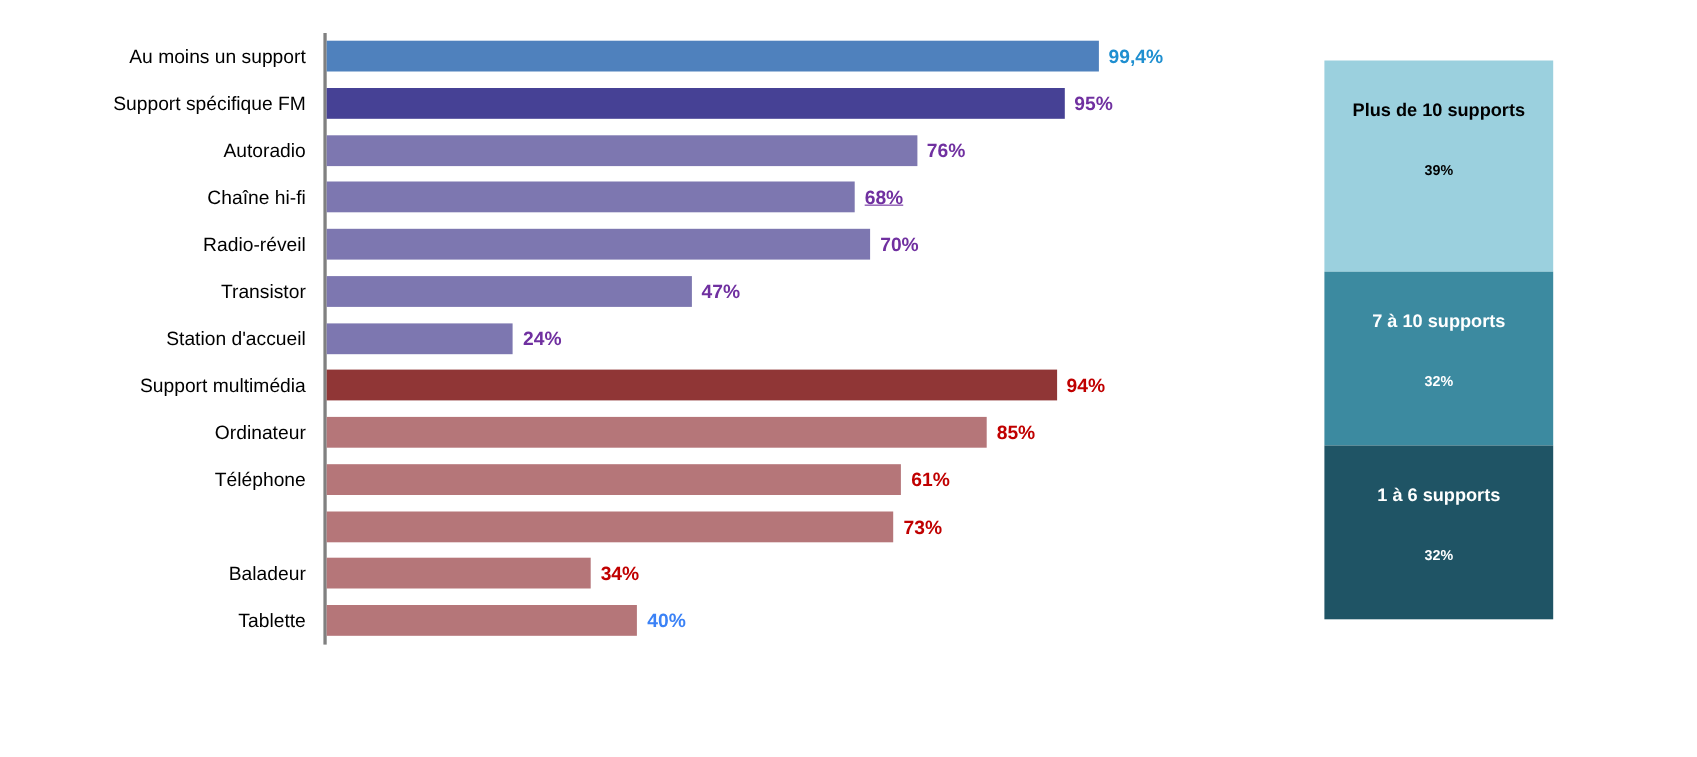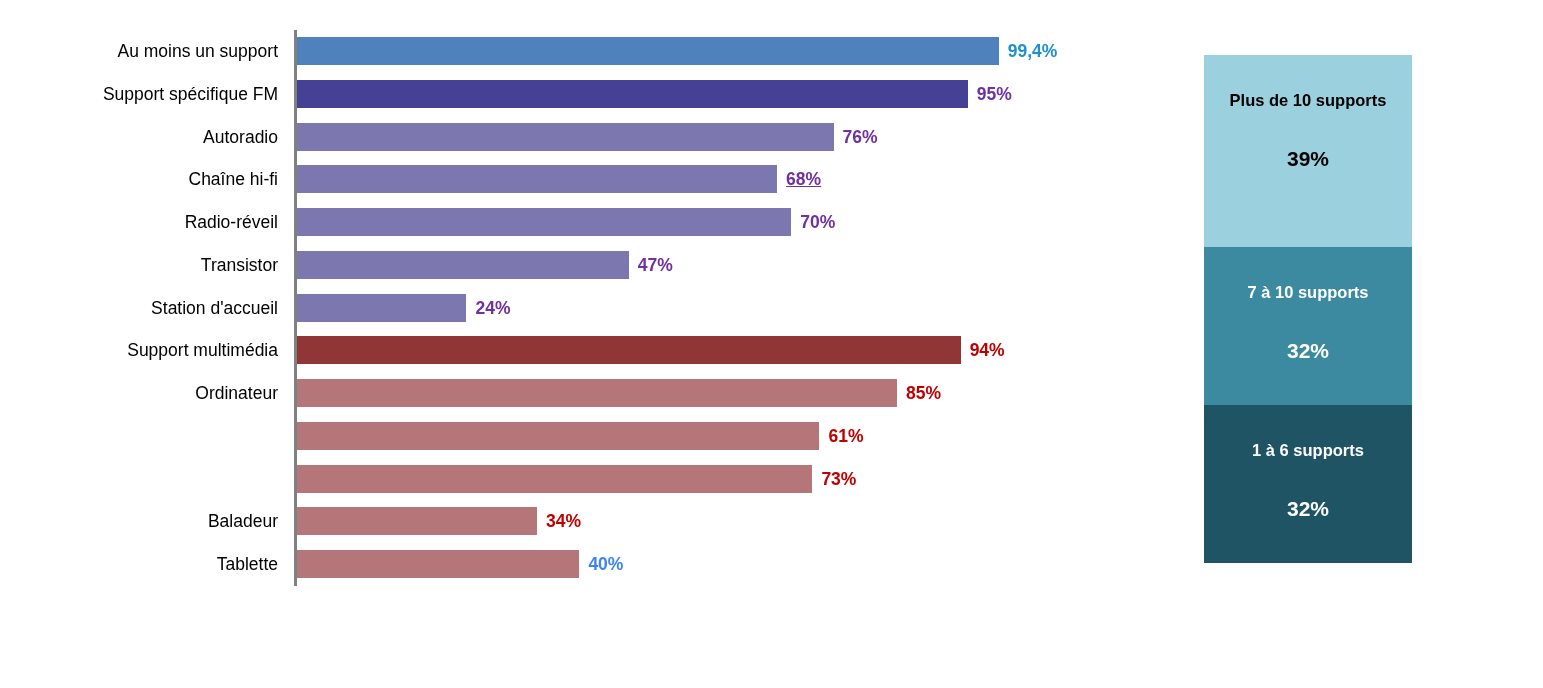--- a/index.html
+++ b/index.html
@@ -96,21 +96,21 @@
     font-size: 16.5px;
     font-weight: bold;
     white-space: nowrap;
   }
 
   .stack-seg-value {
     position: absolute;
     left: 0;
     width: 208px;
     text-align: center;
-    font-size: 21px;
+    font-size: 13px;
     font-weight: bold;
     white-space: nowrap;
   }
 </style>
 </head>
 <body>
 
 <div id="bar-chart">
   <div class="axis-line"></div>
   <div id="bar-rows">
@@ -153,20 +153,21 @@
         <div class="bar-label">Support multimédia</div>
         <div class="bar-rect" style="width: 663.64px; background: rgb(144, 54, 54);"></div>
         <div class="bar-value" style="left: 969.64px; color: rgb(192, 0, 0);">94%</div>
       </div>
       <div class="bar-row" style="top: 379px;">
         <div class="bar-label">Ordinateur</div>
         <div class="bar-rect" style="width: 600.1px; background: rgb(181, 118, 121);"></div>
         <div class="bar-value" style="left: 906.1px; color: rgb(192, 0, 0);">85%</div>
       </div>
       <div class="bar-row" style="top: 421.75px;">
+        <div class="bar-label">Téléphone</div>
         <div class="bar-rect" style="width: 522.44px; background: rgb(181, 118, 121);"></div>
         <div class="bar-value" style="left: 828.44px; color: rgb(192, 0, 0);">61%</div>
       </div>
       <div class="bar-row" style="top: 464.5px;">
         <div class="bar-rect" style="width: 515.38px; background: rgb(181, 118, 121);"></div>
         <div class="bar-value" style="left: 821.38px; color: rgb(192, 0, 0);">73%</div>
       </div>
       <div class="bar-row" style="top: 507.25px;">
         <div class="bar-label">Baladeur</div>
         <div class="bar-rect" style="width: 240.04px; background: rgb(181, 118, 121);"></div>

